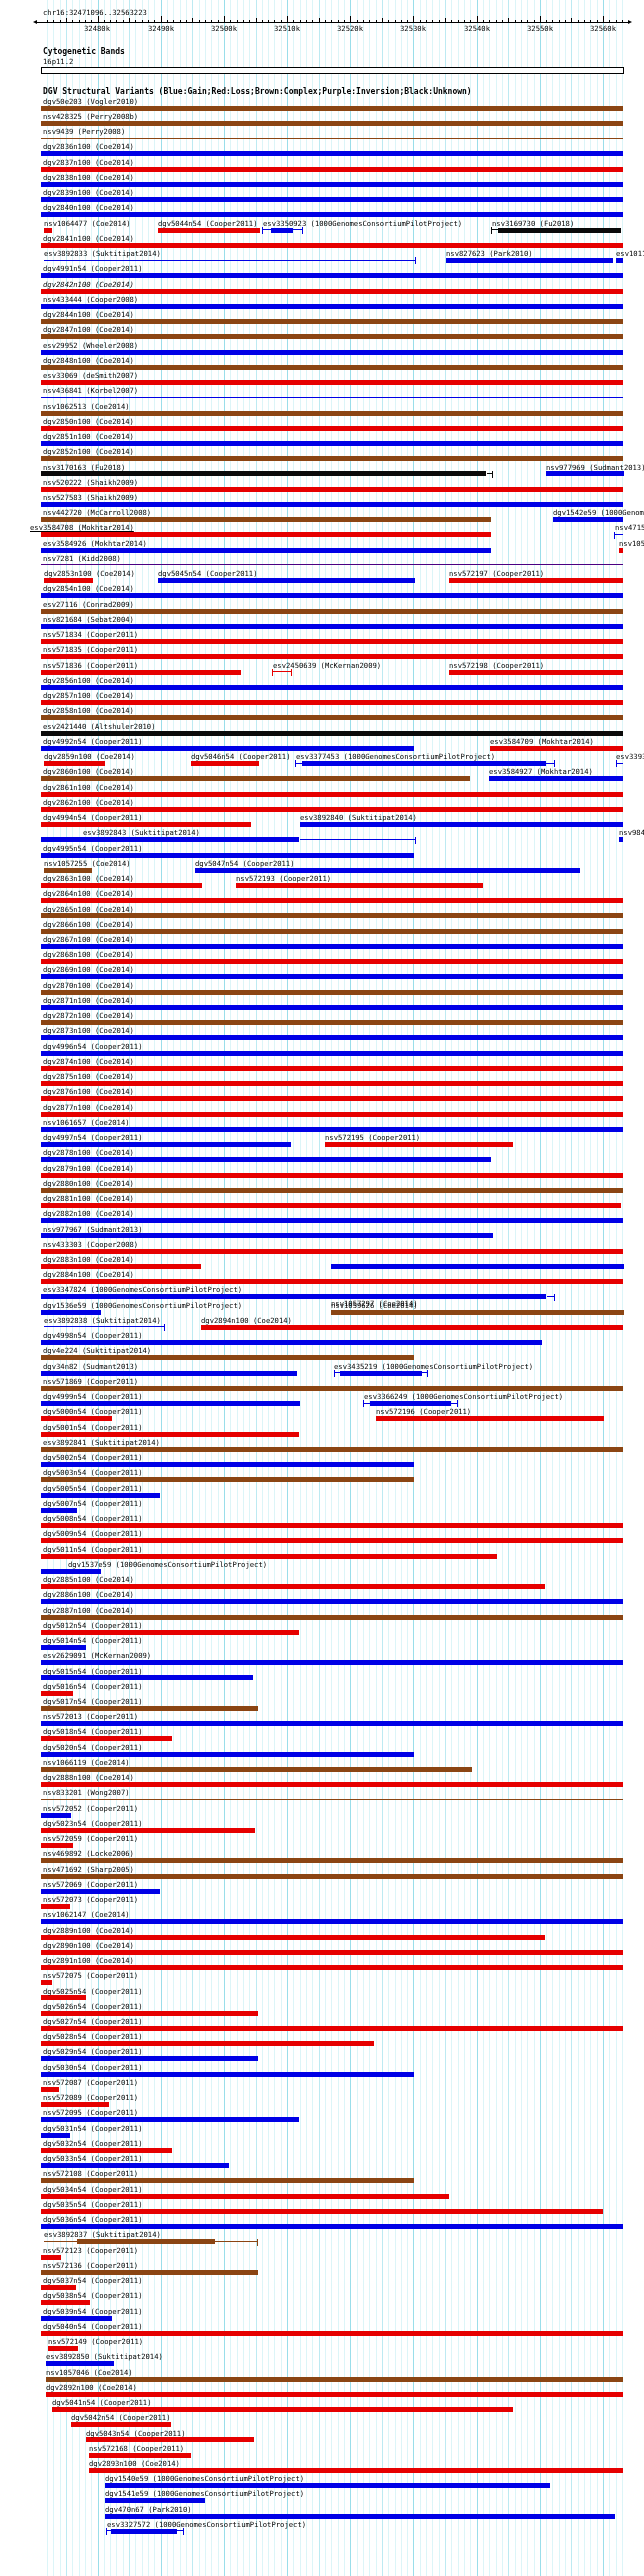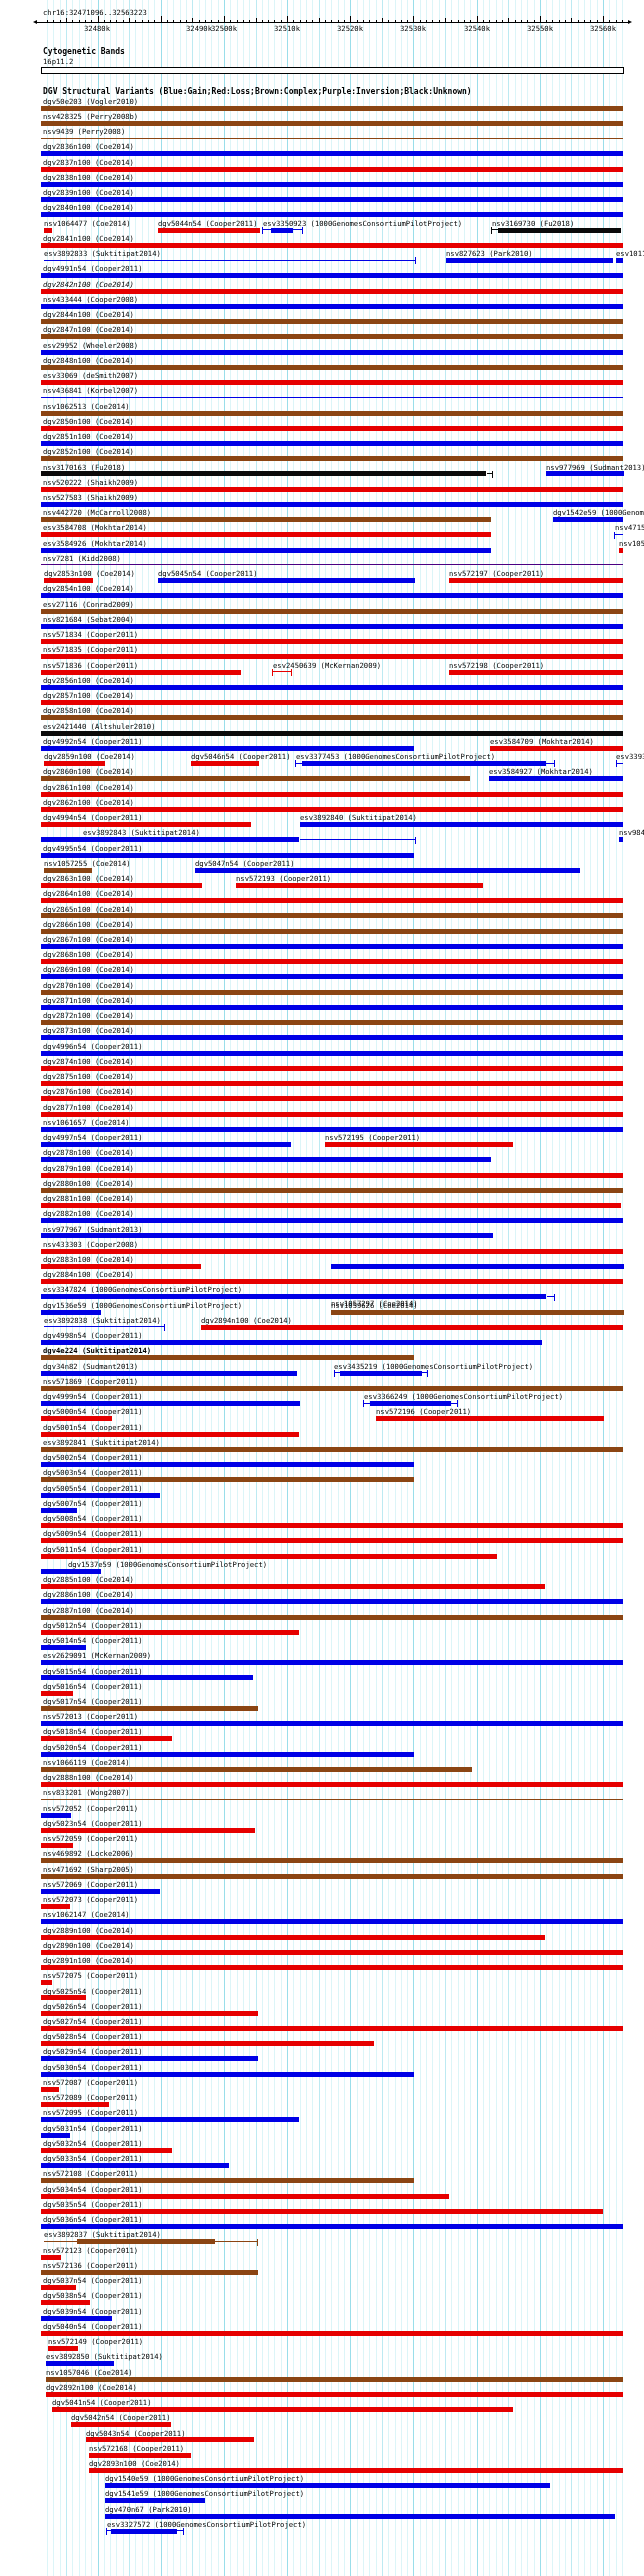--- a/index.html
+++ b/index.html
@@ -209,21 +209,21 @@
       <div class="tick" style="left: 571px; top: 18px; height: 4.3px;"></div>
       <div class="tick" style="left: 578px; top: 19.5px; height: 2.9px;"></div>
       <div class="tick" style="left: 584px; top: 19.5px; height: 2.9px;"></div>
       <div class="tick" style="left: 590px; top: 19.5px; height: 2.9px;"></div>
       <div class="tick" style="left: 597px; top: 19.5px; height: 2.9px;"></div>
       <div class="tick" style="left: 603px; top: 16px; height: 6.5px;"></div>
       <div class="tick" style="left: 609px; top: 19.5px; height: 2.9px;"></div>
       <div class="tick" style="left: 616px; top: 19.5px; height: 2.9px;"></div>
       <div class="tick" style="left: 622px; top: 19.5px; height: 2.9px;"></div>
       <div class="ticklabel" style="left: 84px; top: 25px;">32480k</div>
-      <div class="ticklabel" style="left: 148px; top: 25px; margin-left: 38px;">32490k</div>
+      <div class="ticklabel" style="left: 148px; top: 25px;">32490k</div>
       <div class="ticklabel" style="left: 211px; top: 25px;">32500k</div>
       <div class="ticklabel" style="left: 274px; top: 25px;">32510k</div>
       <div class="ticklabel" style="left: 337px; top: 25px;">32520k</div>
       <div class="ticklabel" style="left: 400px; top: 25px;">32530k</div>
       <div class="ticklabel" style="left: 464px; top: 25px;">32540k</div>
       <div class="ticklabel" style="left: 527px; top: 25px;">32550k</div>
       <div class="ticklabel" style="left: 590px; top: 25px;">32560k</div>
     </div>
   <div class="txt bold" style="left:43px;top:48px;">Cytogenetic Bands</div>
   <div class="txt" style="left:43px;top:58px;">16p11.2</div>
@@ -358,21 +358,21 @@
         <div class="vlabel" style="left: 43px; top: 494px;">nsv527583 (Shaikh2009)</div>
         <div class="vbar" style="left: 41px; top: 502px; width: 582px; background: rgb(0, 0, 230);"></div>
       </div>
       <div class="">
         <div class="vlabel" style="left: 43px; top: 509px;">nsv442720 (McCarroll2008)</div>
         <div class="vbar" style="left: 41px; top: 517px; width: 450px; background: rgb(139, 69, 19);"></div>
         <div class="vlabel" style="left: 553px; top: 509px;">dgv1542e59 (1000GenomesConsortiumPilotProject)</div>
         <div class="vbar" style="left: 553px; top: 517px; width: 70px; background: rgb(0, 0, 230);"></div>
       </div>
       <div class="">
-        <div class="vlabel" style="left: 43px; top: 524px;">esv3584708 (Mokhtar2014)</div>
+        <div class="vlabel" style="left: 30px; top: 524px; text-decoration: underline;">esv3584708 (Mokhtar2014)</div>
         <div class="vbar" style="left: 41px; top: 532px; width: 450px; background: rgb(230, 0, 0);"></div>
         <div class="vlabel" style="left: 615px; top: 524px;">nsv4715</div>
         <div class="vline" style="left: 615px; top: 534px; width: 8.2px; background: rgb(0, 0, 230);"></div>
         <div class="vcap" style="left: 614px; top: 532px; background: rgb(0, 0, 230);"></div>
       </div>
       <div class="">
         <div class="vlabel" style="left: 43px; top: 540px;">esv3584926 (Mokhtar2014)</div>
         <div class="vbar" style="left: 41px; top: 548px; width: 450px; background: rgb(0, 0, 230);"></div>
         <div class="vlabel" style="left: 619px; top: 540px;">nsv1055</div>
         <div class="vbar" style="left: 619px; top: 548px; width: 3.8px; background: rgb(230, 0, 0);"></div>
@@ -624,21 +624,21 @@
         <div class="vline" style="left: 44px; top: 1326px; width: 121px; background: rgb(0, 0, 230);"></div>
         <div class="vcap" style="left: 164px; top: 1324px; background: rgb(0, 0, 230);"></div>
         <div class="vlabel" style="left: 201px; top: 1317px;">dgv2894n100 (Coe2014)</div>
         <div class="vbar" style="left: 201px; top: 1325px; width: 422px; background: rgb(230, 0, 0);"></div>
       </div>
       <div class="">
         <div class="vlabel" style="left: 43px; top: 1332px;">dgv4998n54 (Cooper2011)</div>
         <div class="vbar" style="left: 41px; top: 1340px; width: 501px; background: rgb(0, 0, 230);"></div>
       </div>
       <div class="">
-        <div class="vlabel" style="left: 43px; top: 1347px; font-weight: bold;">dgv4e224 (Suktitipat2014)</div>
+        <div class="vlabel" style="left: 43px; top: 1347px;">dgv4e224 (Suktitipat2014)</div>
         <div class="vbar" style="left: 41px; top: 1355px; width: 373px; background: rgb(139, 69, 19);"></div>
       </div>
       <div class="">
         <div class="vlabel" style="left: 43px; top: 1363px;">dgv34n82 (Sudmant2013)</div>
         <div class="vbar" style="left: 41px; top: 1371px; width: 256px; background: rgb(0, 0, 230);"></div>
         <div class="vlabel" style="left: 334px; top: 1363px;">esv3435219 (1000GenomesConsortiumPilotProject)</div>
         <div class="vline" style="left: 334px; top: 1372px; width: 93px; background: rgb(0, 0, 230);"></div>
         <div class="vbar" style="left: 340px; top: 1371px; width: 82px; background: rgb(0, 0, 230);"></div>
         <div class="vcap" style="left: 334px; top: 1370px; background: rgb(0, 0, 230);"></div>
         <div class="vcap" style="left: 427px; top: 1370px; background: rgb(0, 0, 230);"></div>

